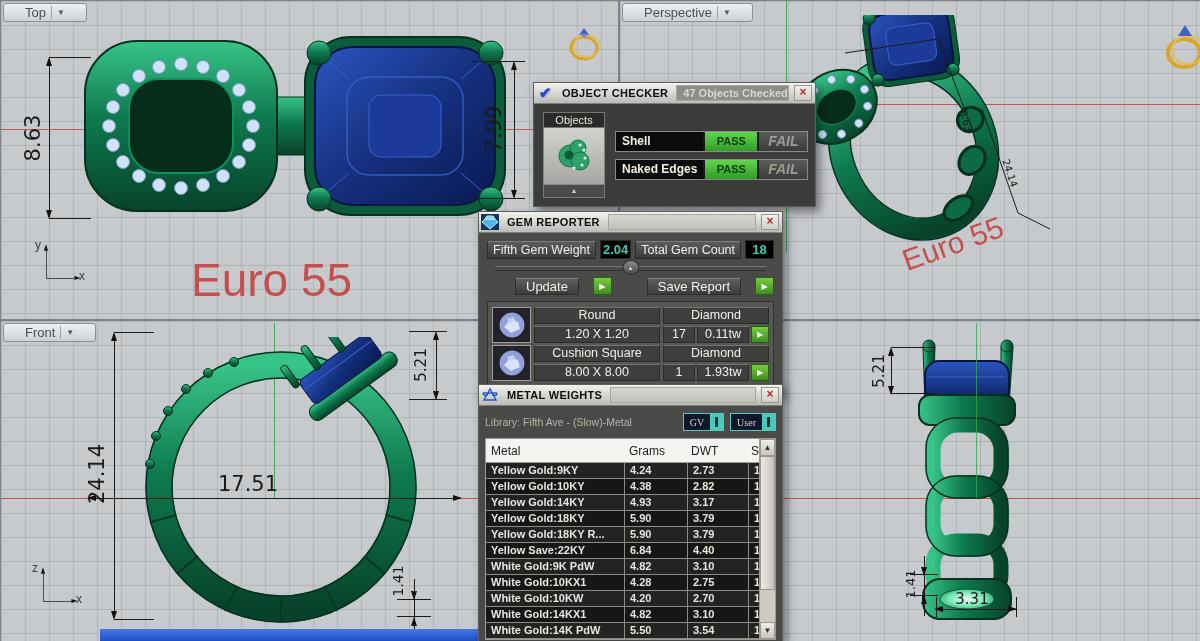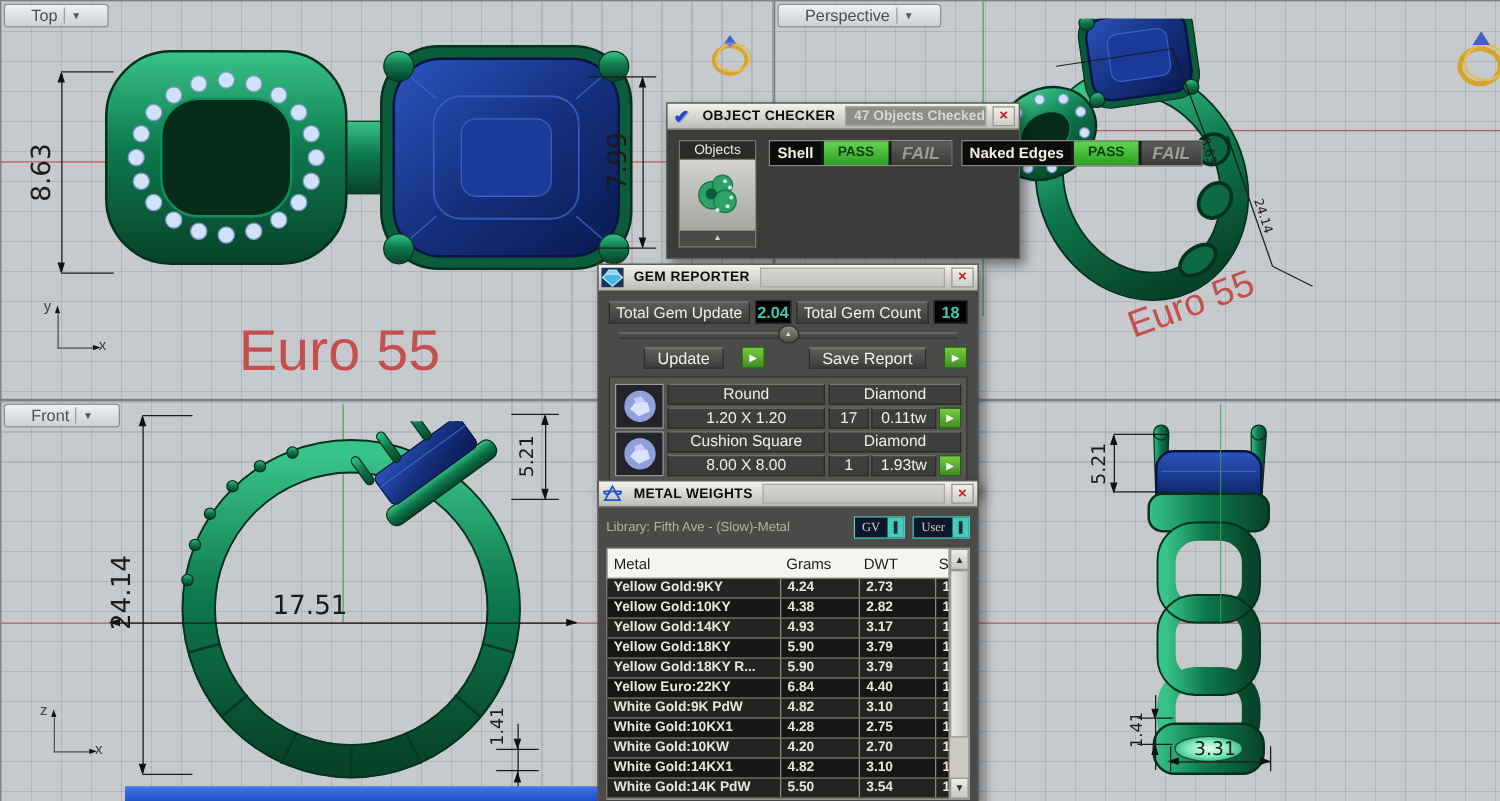--- a/index.html
+++ b/index.html
@@ -59,21 +59,21 @@
     color:#fff;font-size:8px;display:flex;align-items:center;justify-content:center;cursor:pointer;flex:0 0 auto;}
   
   #oc-body{display:flex;gap:10px;padding:8px 9px;background:#3c3c3a;}
   .oc-left{width:62px;flex:0 0 auto;}
   .oc-tab{background:#2a2a28;border:1px solid #77776f;color:#e9e9e0;font-size:11px;text-align:center;
     padding:1px 0;cursor:pointer;}
   .oc-thumb{height:56px;background:linear-gradient(#d2d2ce,#a6a6a2);border:1px solid #888880;border-top:none;
     display:flex;align-items:center;justify-content:center;}
   .oc-thumb-btn{height:12px;background:#4a4a48;border:1px solid #77776f;border-top:none;color:#cfcfc7;
     font-size:7px;text-align:center;line-height:11px;cursor:pointer;}
-  .oc-rows{flex:1;display:flex;flex-direction:row;justify-content:center;gap:7px;padding-right:2px;}
+  .oc-rows{flex:1;display:flex;flex-direction:column;justify-content:center;gap:7px;padding-right:2px;}
   .chk-row{display:flex;height:19px;border:1px solid #8a8a84;background:#0c0c0c;align-items:stretch;}
   .chk-label{flex:1;color:#f2efe0;font-weight:bold;font-size:12px;line-height:18px;padding:0 6px;white-space:nowrap;}
   .pass-btn{width:52px;background:linear-gradient(#62d64f,#2f9e26);color:#0d3e0a;font-weight:bold;
     font-size:11px;line-height:18px;text-align:center;border-left:2px solid #1a1a1a;cursor:pointer;}
   .fail-btn{width:48px;background:linear-gradient(#5c5c5a,#3a3a38);color:#9c9c94;font-weight:bold;
     font-size:14px;line-height:18px;text-align:center;border-left:2px solid #1a1a1a;cursor:pointer;font-style:italic;}
   
   #gr-body{padding:7px 8px 6px;background:#4a4a48;}
   .gr-totals{display:flex;align-items:center;gap:4px;}
   .gr-lab{background:linear-gradient(#5c5c5a,#3c3c3a);border:1px solid #2a2a28;border-top-color:#7e7e7a;
@@ -528,21 +528,21 @@
           <polygon points="4,5 14,5 17,8 9,15 1,8" fill="#49b8e8" stroke="#bfe8f8" stroke-width="1"></polygon>
           <polygon points="6,2 12,2 14,5 4,5" fill="#7fd4f4" stroke="#bfe8f8" stroke-width="1"></polygon>
         </svg>
       </div>
       <span class="title-text">GEM REPORTER</span>
       <div class="title-fill"></div>
       <div class="close-btn">×</div>
     </div>
     <div id="gr-body">
       <div class="gr-totals">
-        <span class="gr-lab">Total Gem Update</span>
+        <span class="gr-lab">Fifth Gem Weight</span>
         <span class="gr-val" style="width:40px">2.04</span>
         <span class="gr-lab">Total Gem Count</span>
         <span class="gr-val" style="width:37px">18</span>
       </div>
       <div class="gr-divider">
         <div class="gr-knob">▲</div>
       </div>
       <div class="gr-btnrow">
         <button class="btn-dark" style="width:70px">Update</button>
         <div class="green-btn">▶</div>
@@ -668,21 +668,21 @@
             </div>
 
             <div class="mrow">
               <div class="mc col-metal">Yellow Gold:18KY R...</div>
               <div class="mc col-grams">5.90</div>
               <div class="mc col-dwt">3.79</div>
               <div class="mc col-spg">15.41</div>
             </div>
 
             <div class="mrow">
-              <div class="mc col-metal">Yellow Euro:22KY</div>
+              <div class="mc col-metal">Yellow Save:22KY</div>
               <div class="mc col-grams">6.84</div>
               <div class="mc col-dwt">4.40</div>
               <div class="mc col-spg">17.89</div>
             </div>
 
             <div class="mrow">
               <div class="mc col-metal">White Gold:9K PdW</div>
               <div class="mc col-grams">4.82</div>
               <div class="mc col-dwt">3.10</div>
               <div class="mc col-spg">12.59</div>

